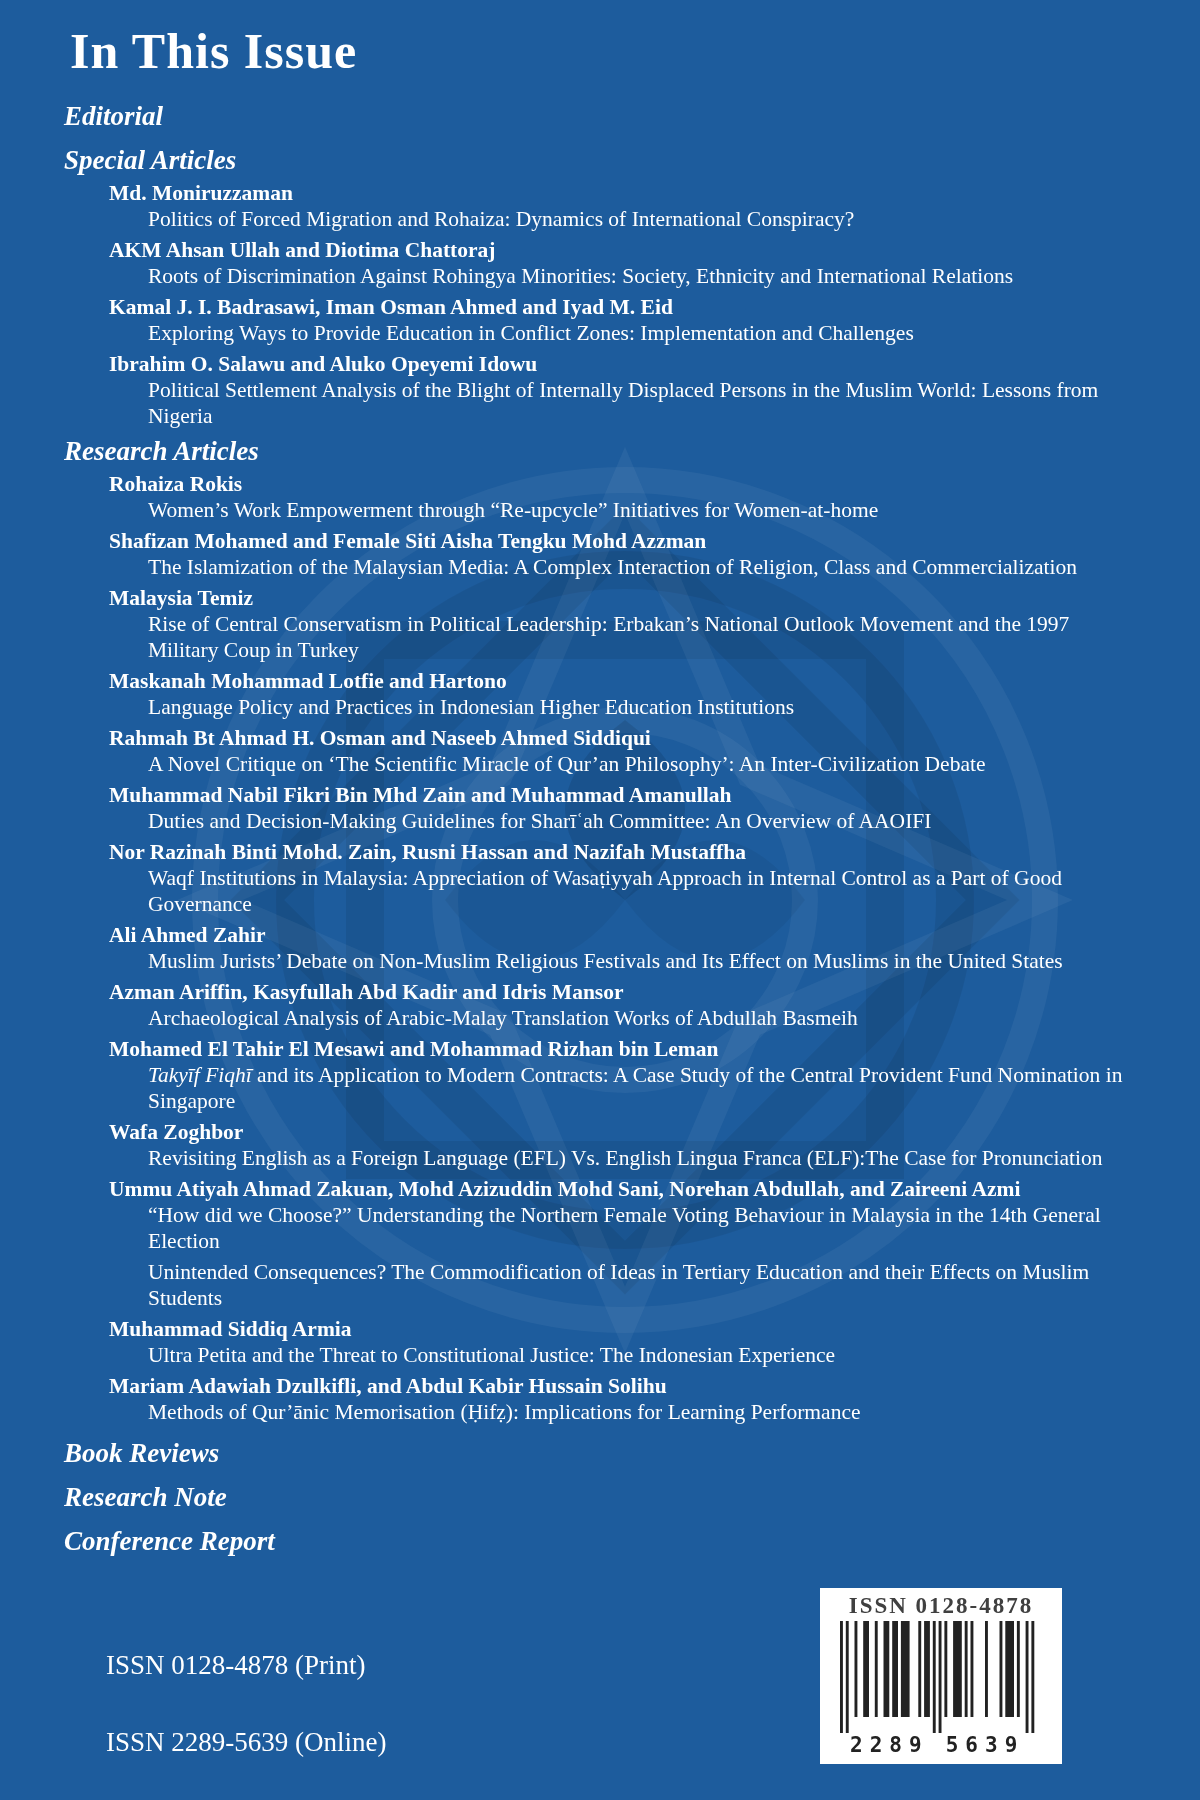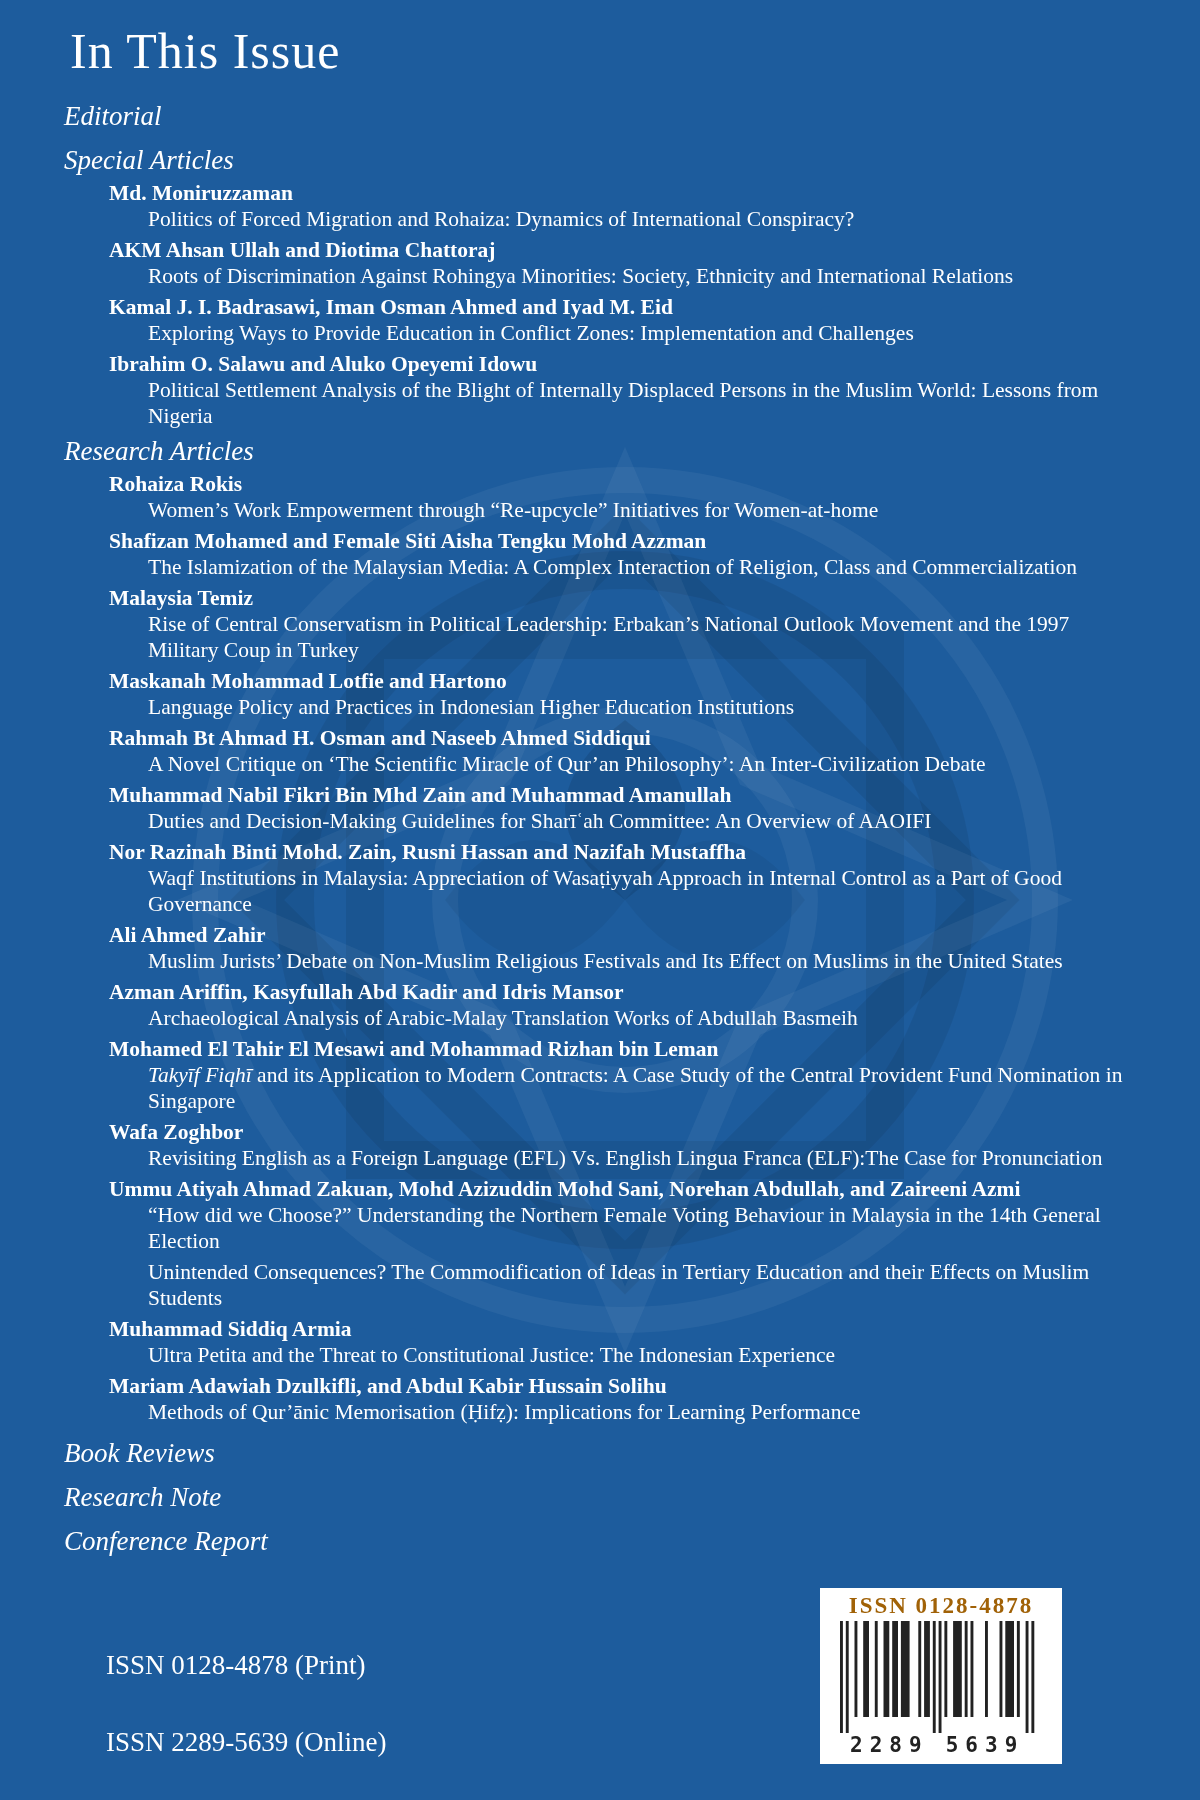--- a/index.html
+++ b/index.html
@@ -14,27 +14,27 @@
   .watermark {
     position:absolute; left:150px; top:380px;
     pointer-events:none;
   }
   .content {
     position:relative;
     padding:22px 56px 0 64px;
   }
   .page-title {
     font-size:50px;
-    font-weight:normal;
+    font-weight:bold;
     margin:0 0 20px 6px;
     letter-spacing:1px;
   }
   .section-heading {
     font-size:27px;
-    font-weight:normal;
+    font-weight:bold;
     font-style:italic;
     line-height:32px;
     margin:6px 0 4px 0;
   }
   .section-heading.standalone { margin:12px 0 12px 0; }
   .entry { margin:0 0 5px 0; }
   .entry-author {
     font-weight:bold;
     font-size:21.5px;
     line-height:26px;
@@ -50,21 +50,21 @@
     position:absolute;
     left:106px; top:1650px;
     font-size:27px;
   }
   .issn-line { margin-bottom:46px; }
   .barcode-box {
     position:absolute;
     left:820px; top:1588px;
     width:242px; height:176px;
     background:#ffffff;
-    color:#a16207;
+    color:#404040;
     text-align:center;
   }
   .bc-label {
     font-family:"Liberation Serif", serif;
     font-weight:bold;
     font-size:23px;
     letter-spacing:2px;
     margin-top:5px;
     line-height:26px;
   }

